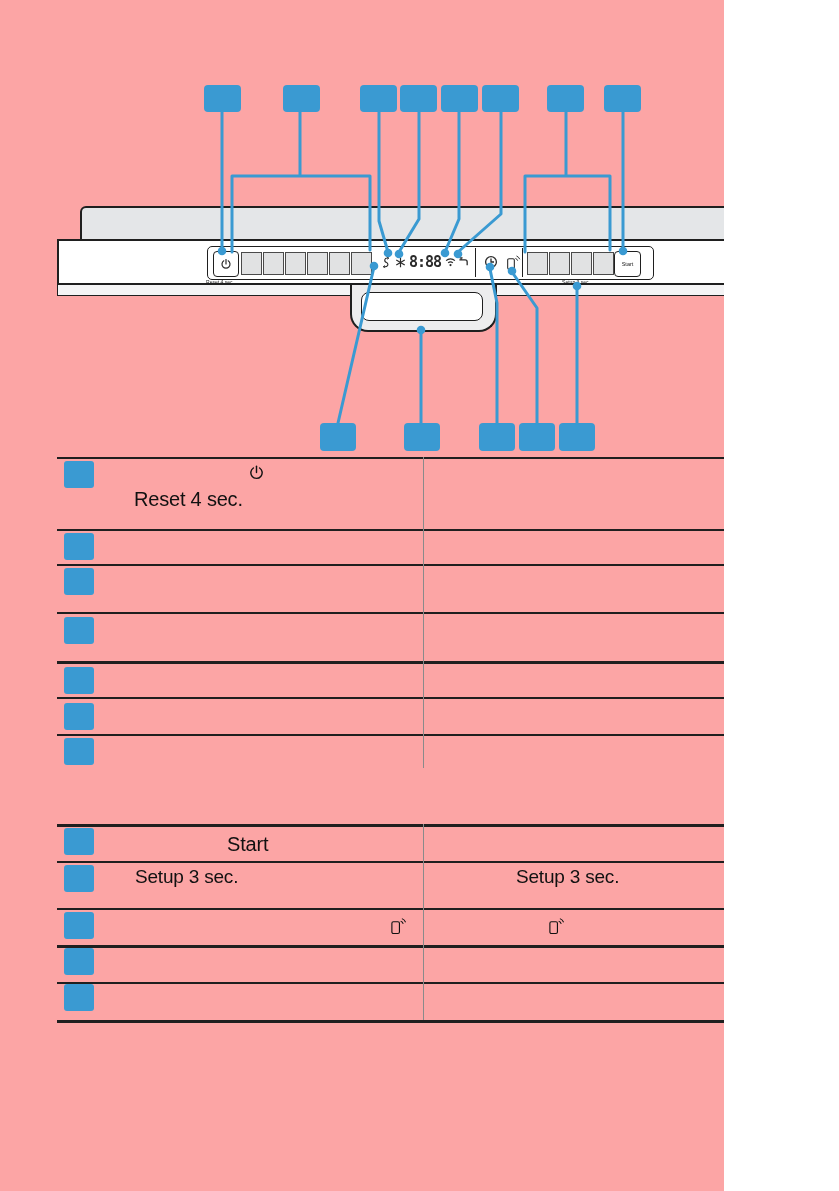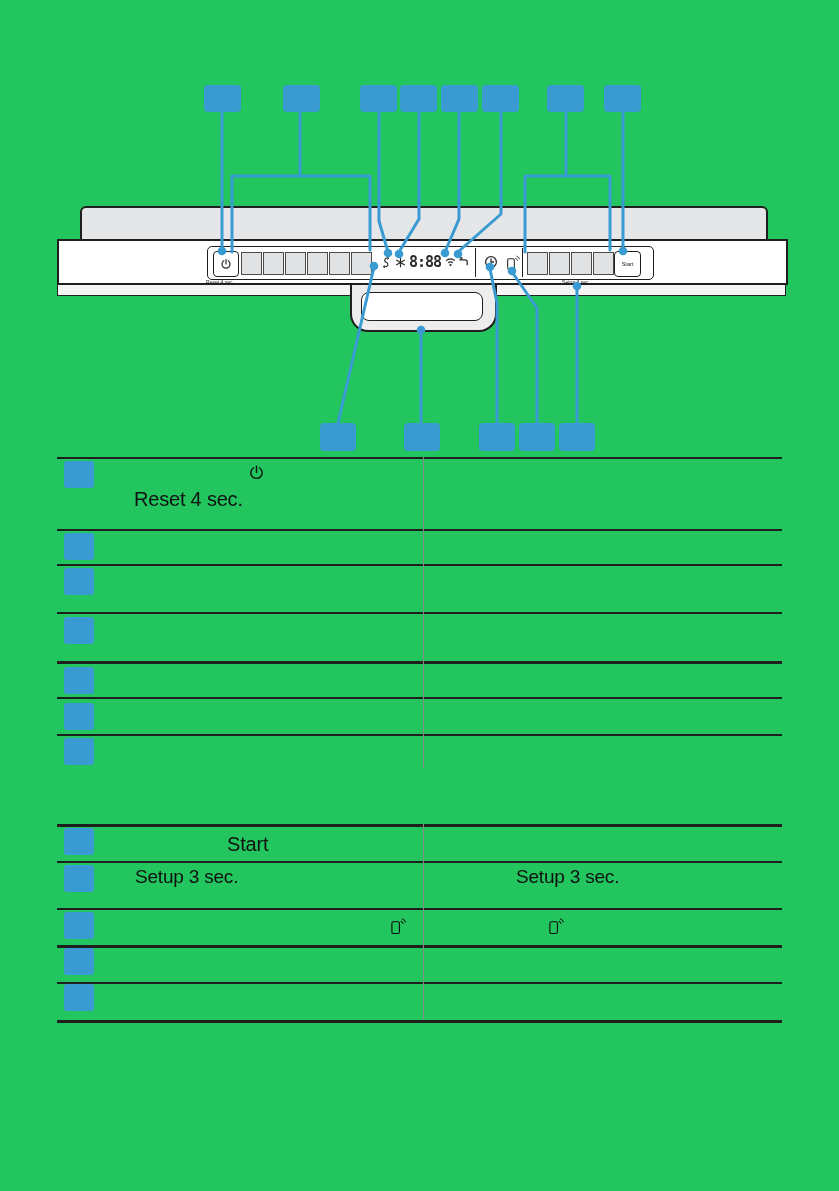--- a/index.html
+++ b/index.html
@@ -1,17 +1,17 @@
 <!DOCTYPE html>
 <html style="--accent: #3a9ad2;"><head>
 <meta charset="utf-8">
 <style>
   :root{ --accent:#3a9ad2; --ink:#1f1f1f; }
   html,body{margin:0;padding:0;background:#fff;}
-  #canvas{position:relative;width:839px;height:1191px;background:#22c55e;overflow:hidden;
+  #canvas{position:relative;width:724px;height:1191px;background:#fca5a5;overflow:hidden;
           font-family:"Liberation Sans",sans-serif;color:#111;}
   .abs{position:absolute;}
   .callout{position:absolute;width:37px;height:27px;background:var(--accent);border-radius:4px;}
   .callout.b{width:36px;height:28px;}
   .hline{position:absolute;left:57px;width:725px;background:var(--ink);}
   .vdiv{position:absolute;left:423px;width:1px;background:#8a8a8a;}
   .badge{position:absolute;left:64px;width:30px;height:27px;background:var(--accent);border-radius:3px;}
   .cell-text{position:absolute;font-size:20px;letter-spacing:-0.2px;color:#111;white-space:nowrap;}
   .panel-btn{position:absolute;top:5px;width:19px;height:21px;background:#e1e2e3;border:1px solid #4a4a4a;}
   .panel-divider{position:absolute;top:1px;width:1px;height:29px;background:var(--ink);}

